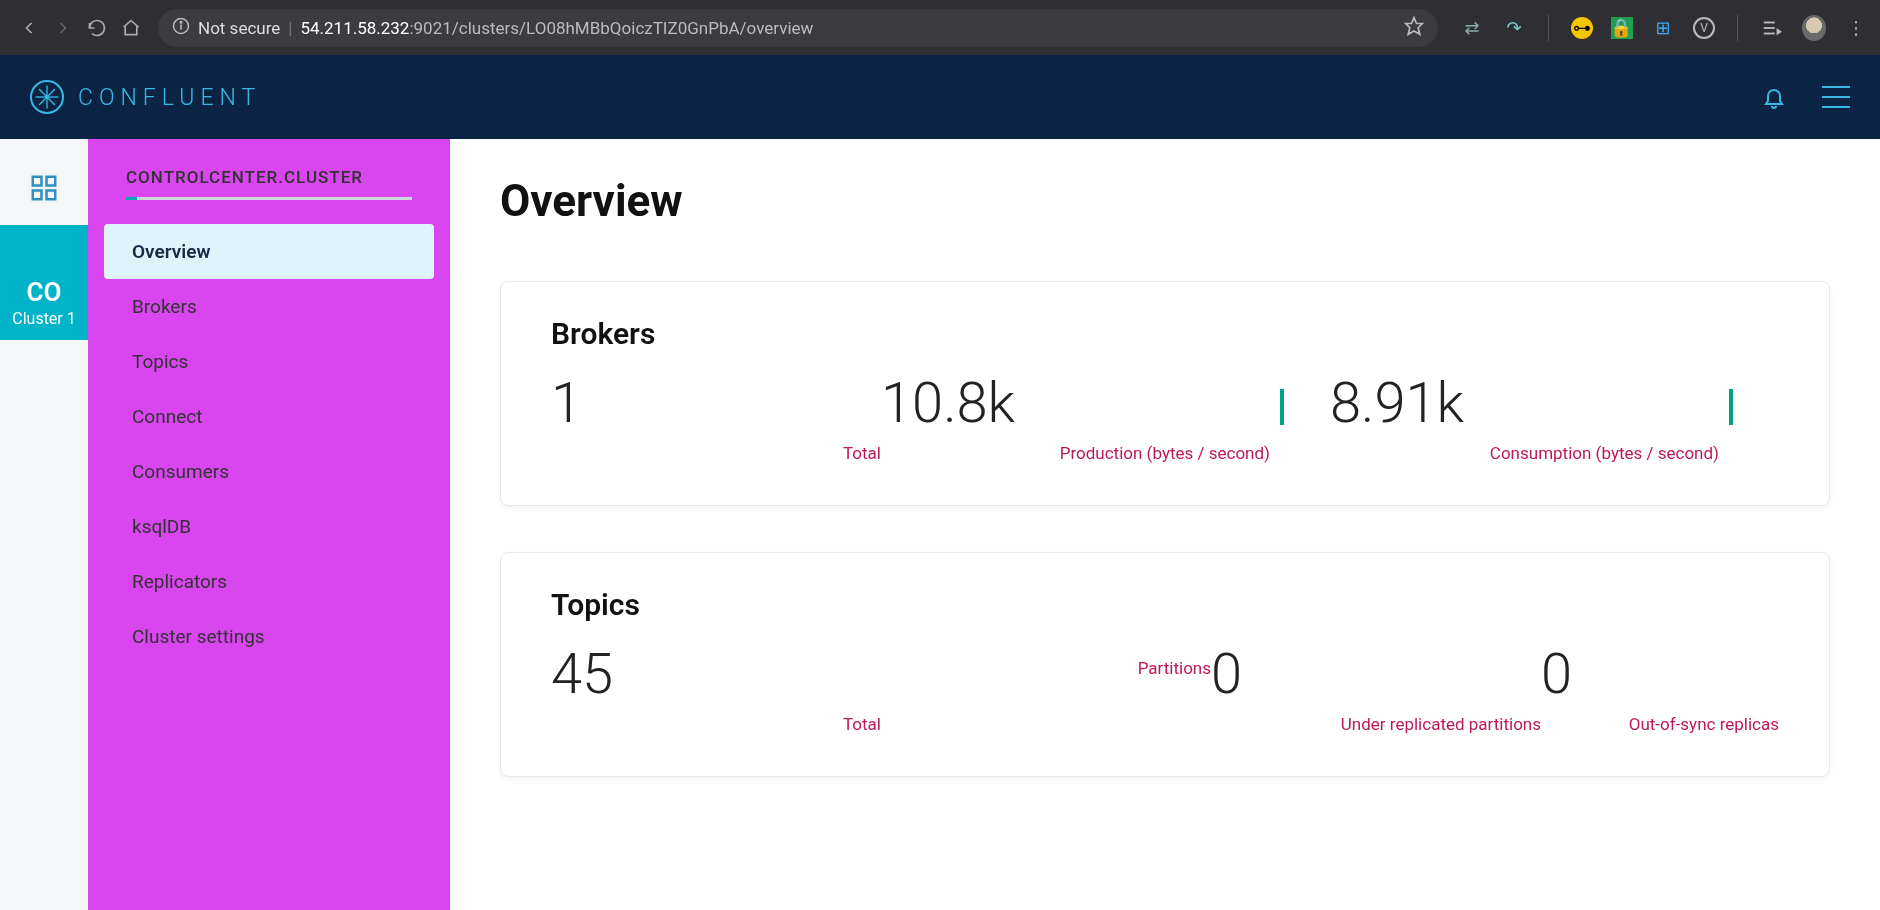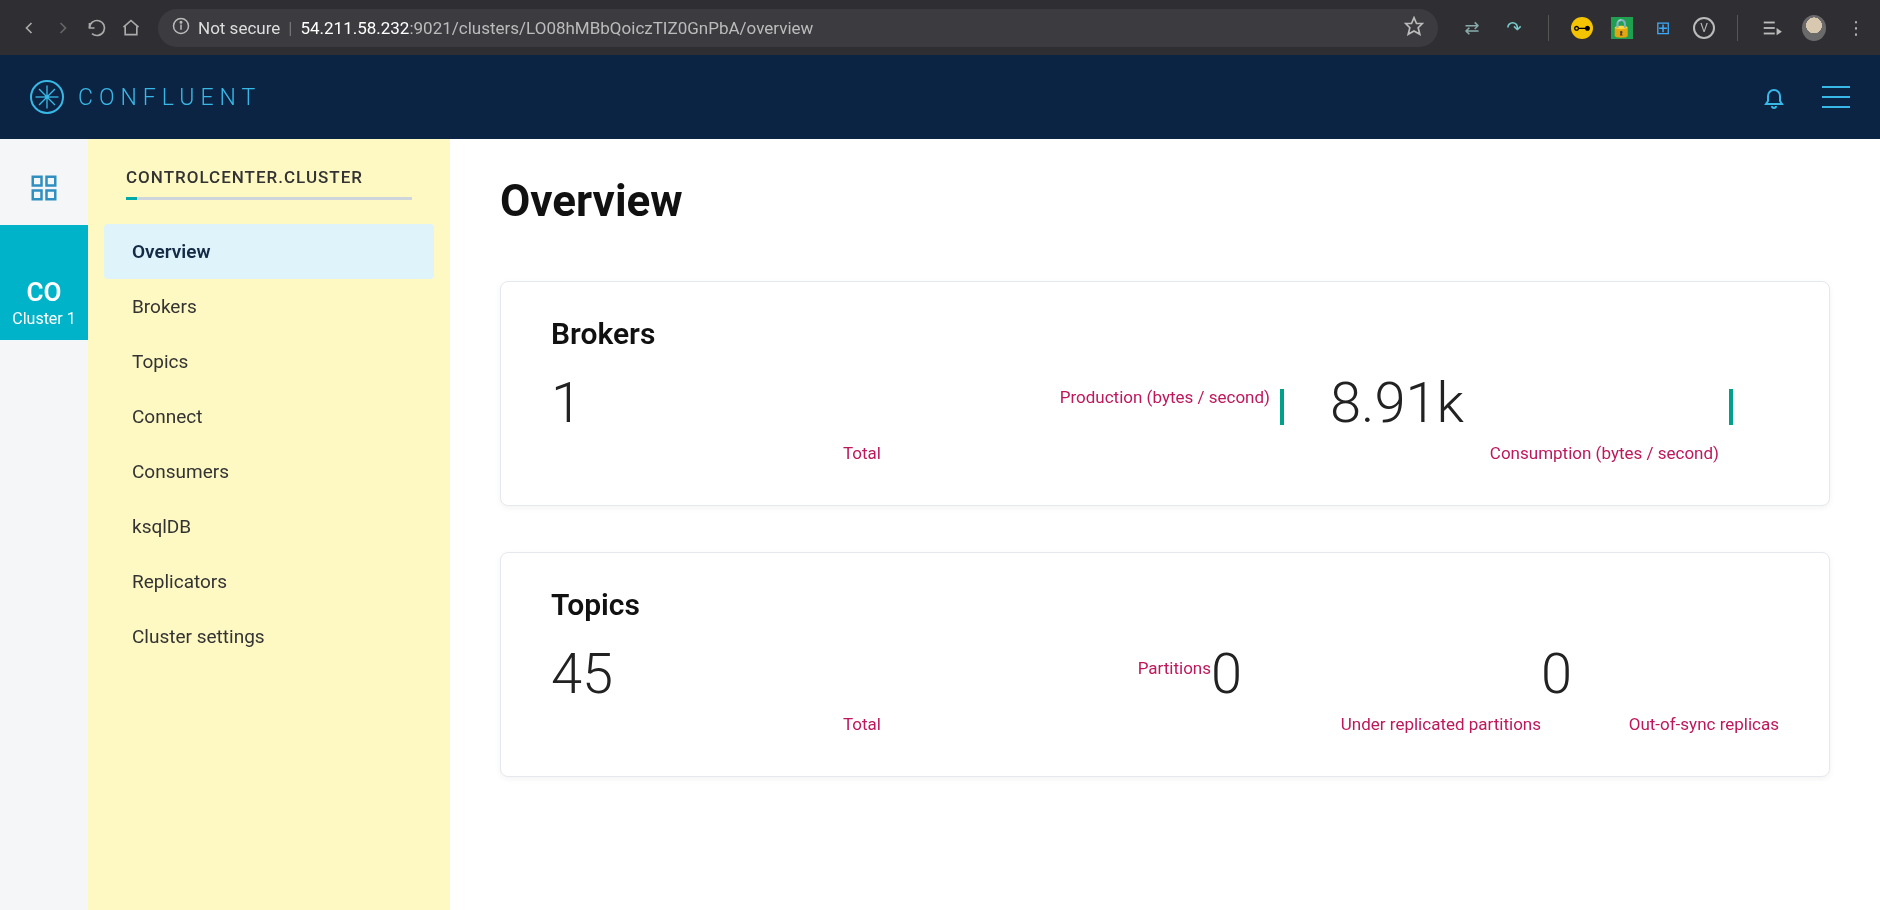--- a/index.html
+++ b/index.html
@@ -34,21 +34,21 @@
   .hamburger span { height:2px; background:#38b8e6; width:100%;}
 
   
   .main { height: calc(910px - 55px - 84px); display:flex; background:#fff; }
   .rail { width:88px; background:#f4f6f8; padding-top:30px; display:flex; flex-direction:column; align-items:center; gap:18px; }
   .rail-tile { width:38px; height:38px; color:#2f8fc0; display:flex; align-items:center; justify-content:center; cursor:pointer;}
   .rail-cluster { width:88px; background:#00b3c8; color:#fff; text-align:center; padding:10px 0 12px; cursor:pointer;}
   .rail-cluster .big { font-size:26px; font-weight:600; line-height:1;margin-top:44px;}
   .rail-cluster .small { font-size:16px; margin-top:4px;}
 
-  .sidebar { width:362px; background:#fef9c3; padding:28px 10px 0 10px;}
+  .sidebar { width:362px; background:#d946ef; padding:28px 10px 0 10px;}
   .sidebar-title { font-size:17px; letter-spacing:1px; color:#333; padding:0 28px 10px; font-weight:500;}
   .sidebar-underline { height:3px; background:linear-gradient(to right,#0aa 4%,#cfd6db 4%); margin:0 28px 24px;}
   .side-item { padding:16px 28px; font-size:19px; color:#333; cursor:pointer; border-radius:4px; margin:0 6px; }
   .side-item.active { background:#dff3fb; font-weight:600; color:#142a45;}
 
   .content { flex:1; padding:36px 50px 0 50px; overflow:auto; background:#fff;}
   h1.page-title { font-size:44px; font-weight:700; color:#111; margin-bottom:54px;}
 
   .card { background:#fff; border:1px solid #e5e9ed; border-radius:8px; box-shadow:0 2px 6px rgba(0,0,0,0.05); padding:34px 50px 42px; margin-bottom:46px;}
   .card-title { font-size:30px; font-weight:600; color:#111; margin-bottom:24px;}
@@ -196,20 +196,21 @@
     <h1 class="page-title">Overview</h1>
 
     <div class="card">
       <div class="card-title">Brokers</div>
       <div class="metrics-row brokers-row">
         <div class="metric">
           <div class="val">1</div>
           <div class="lbl">Total</div>
         </div>
         <div class="metric">
+          <div class="val">10.8k</div>
           <div class="lbl">Production (bytes / second)</div>
         </div>
         <div class="spark"></div>
         <div class="metric">
           <div class="val">8.91k</div>
           <div class="lbl">Consumption (bytes / second)</div>
         </div>
         <div class="spark"></div>
       </div>
     </div>

